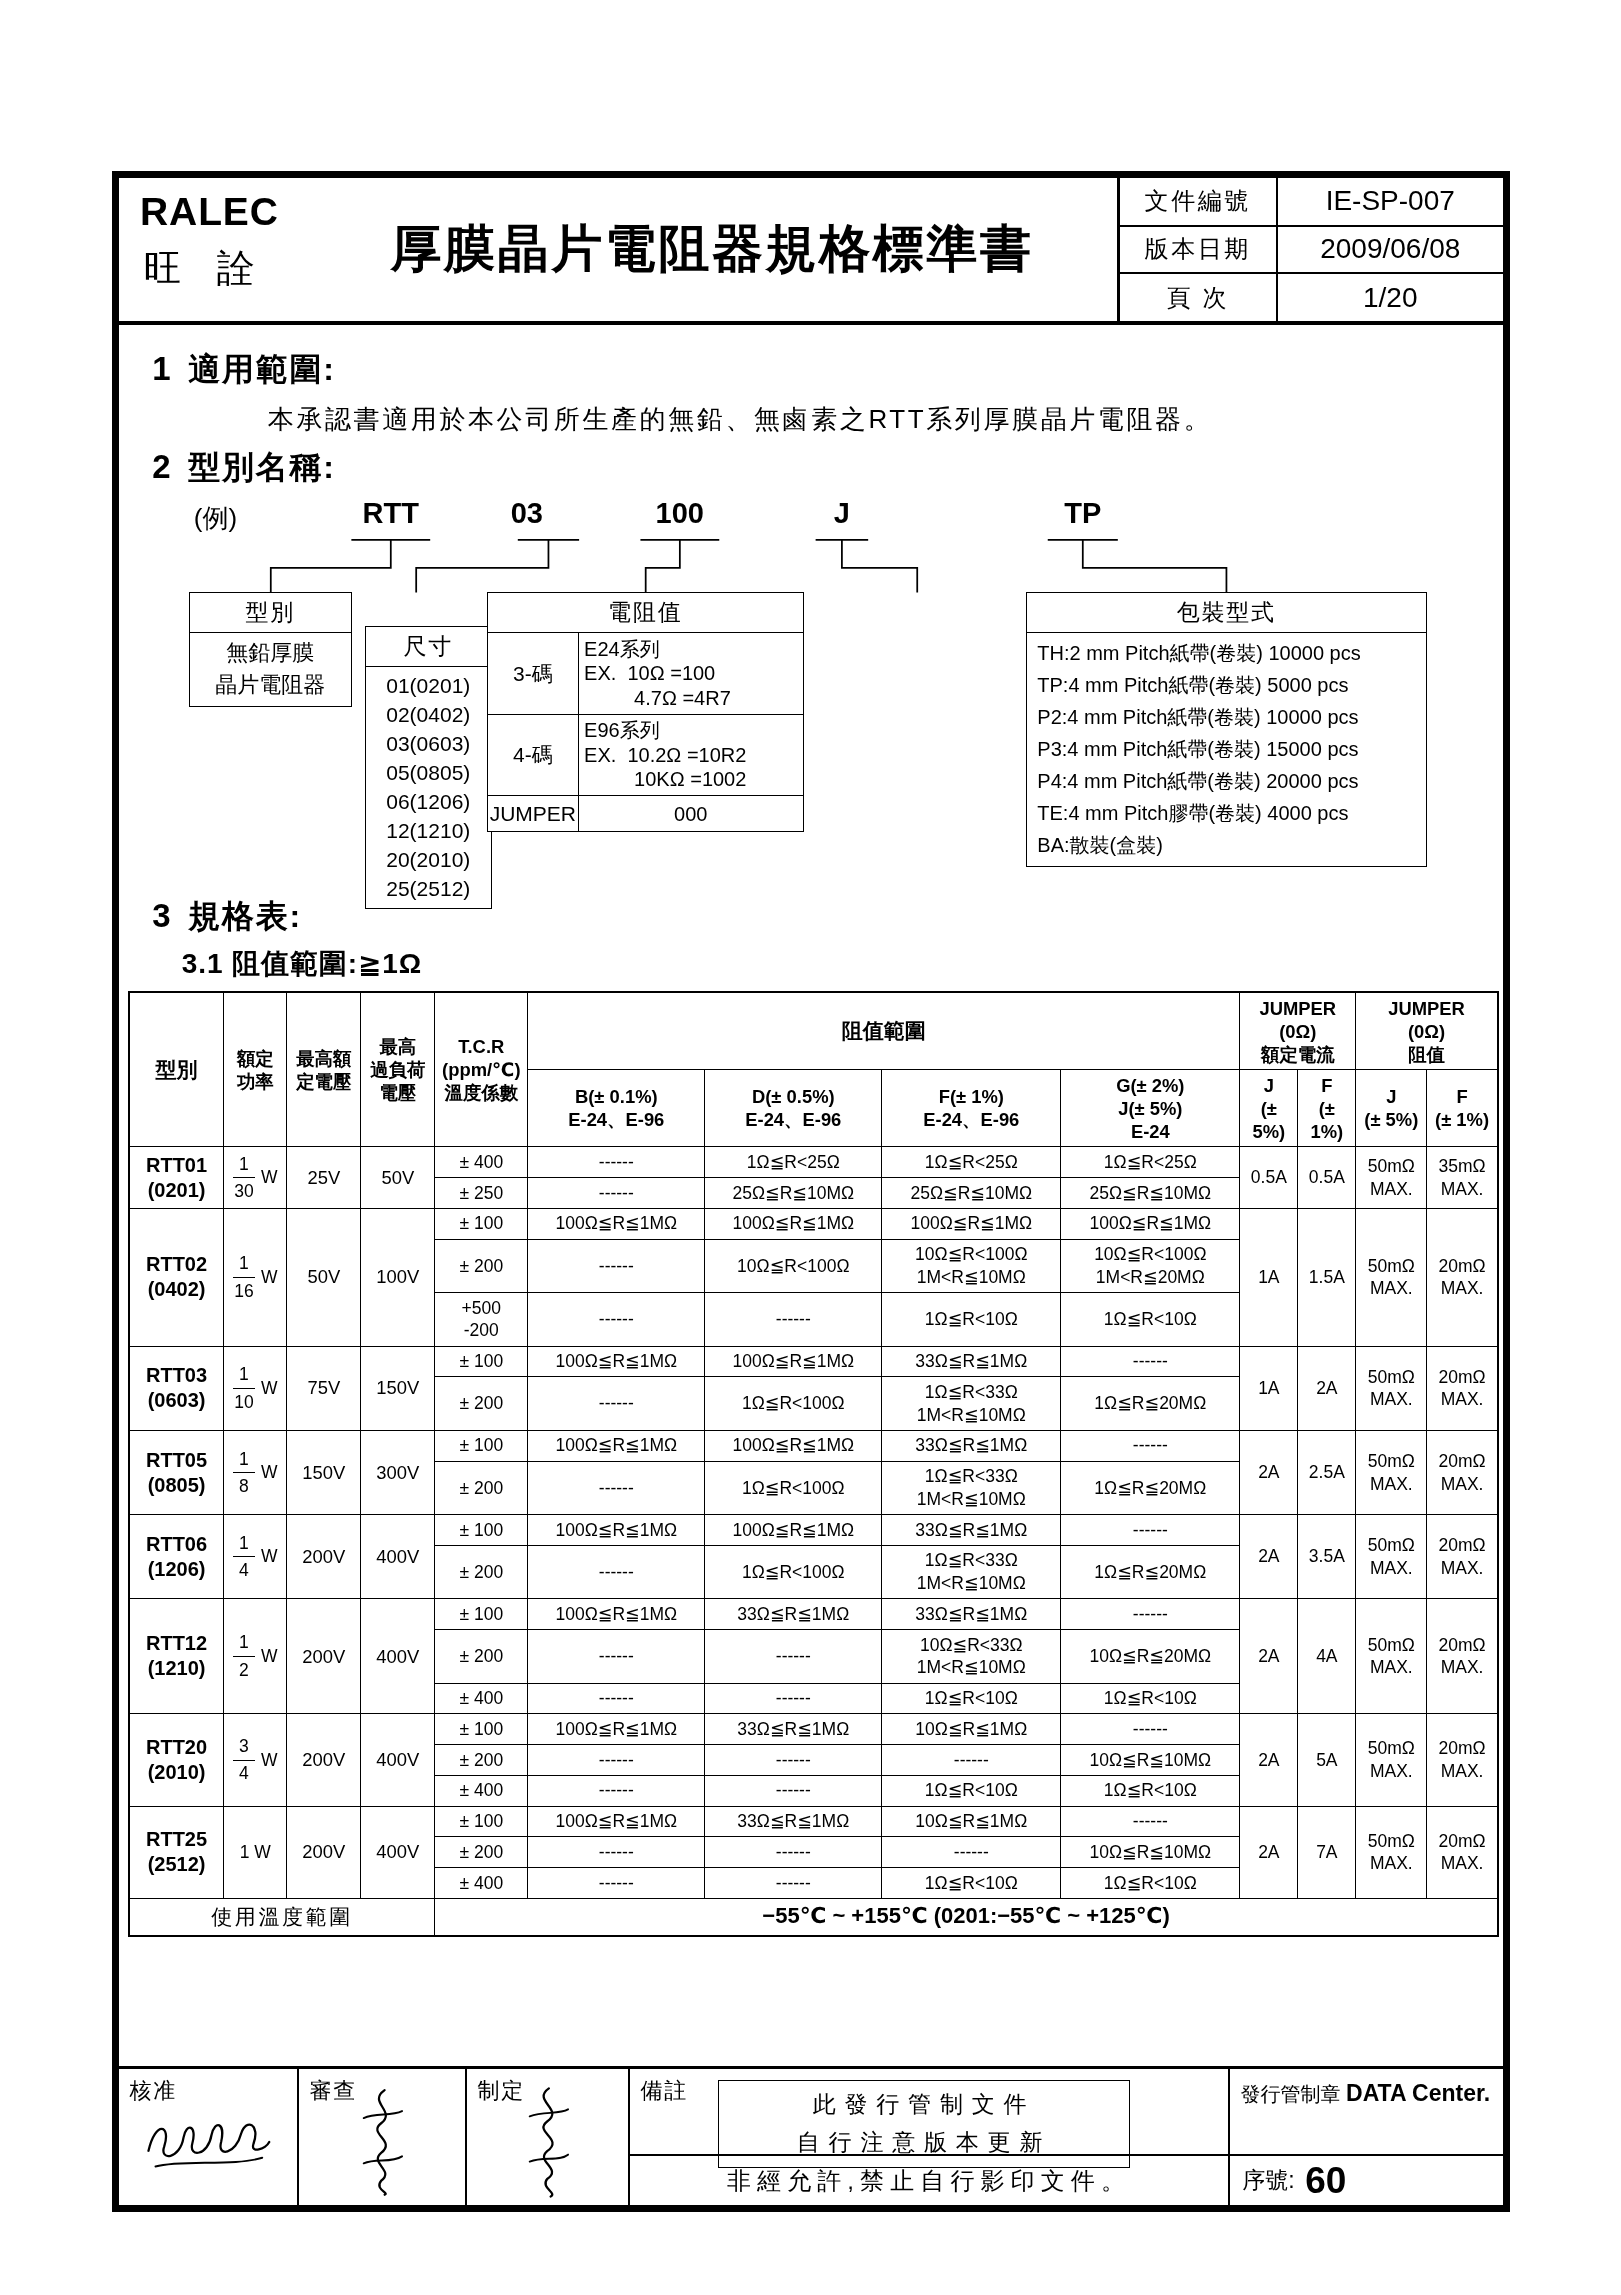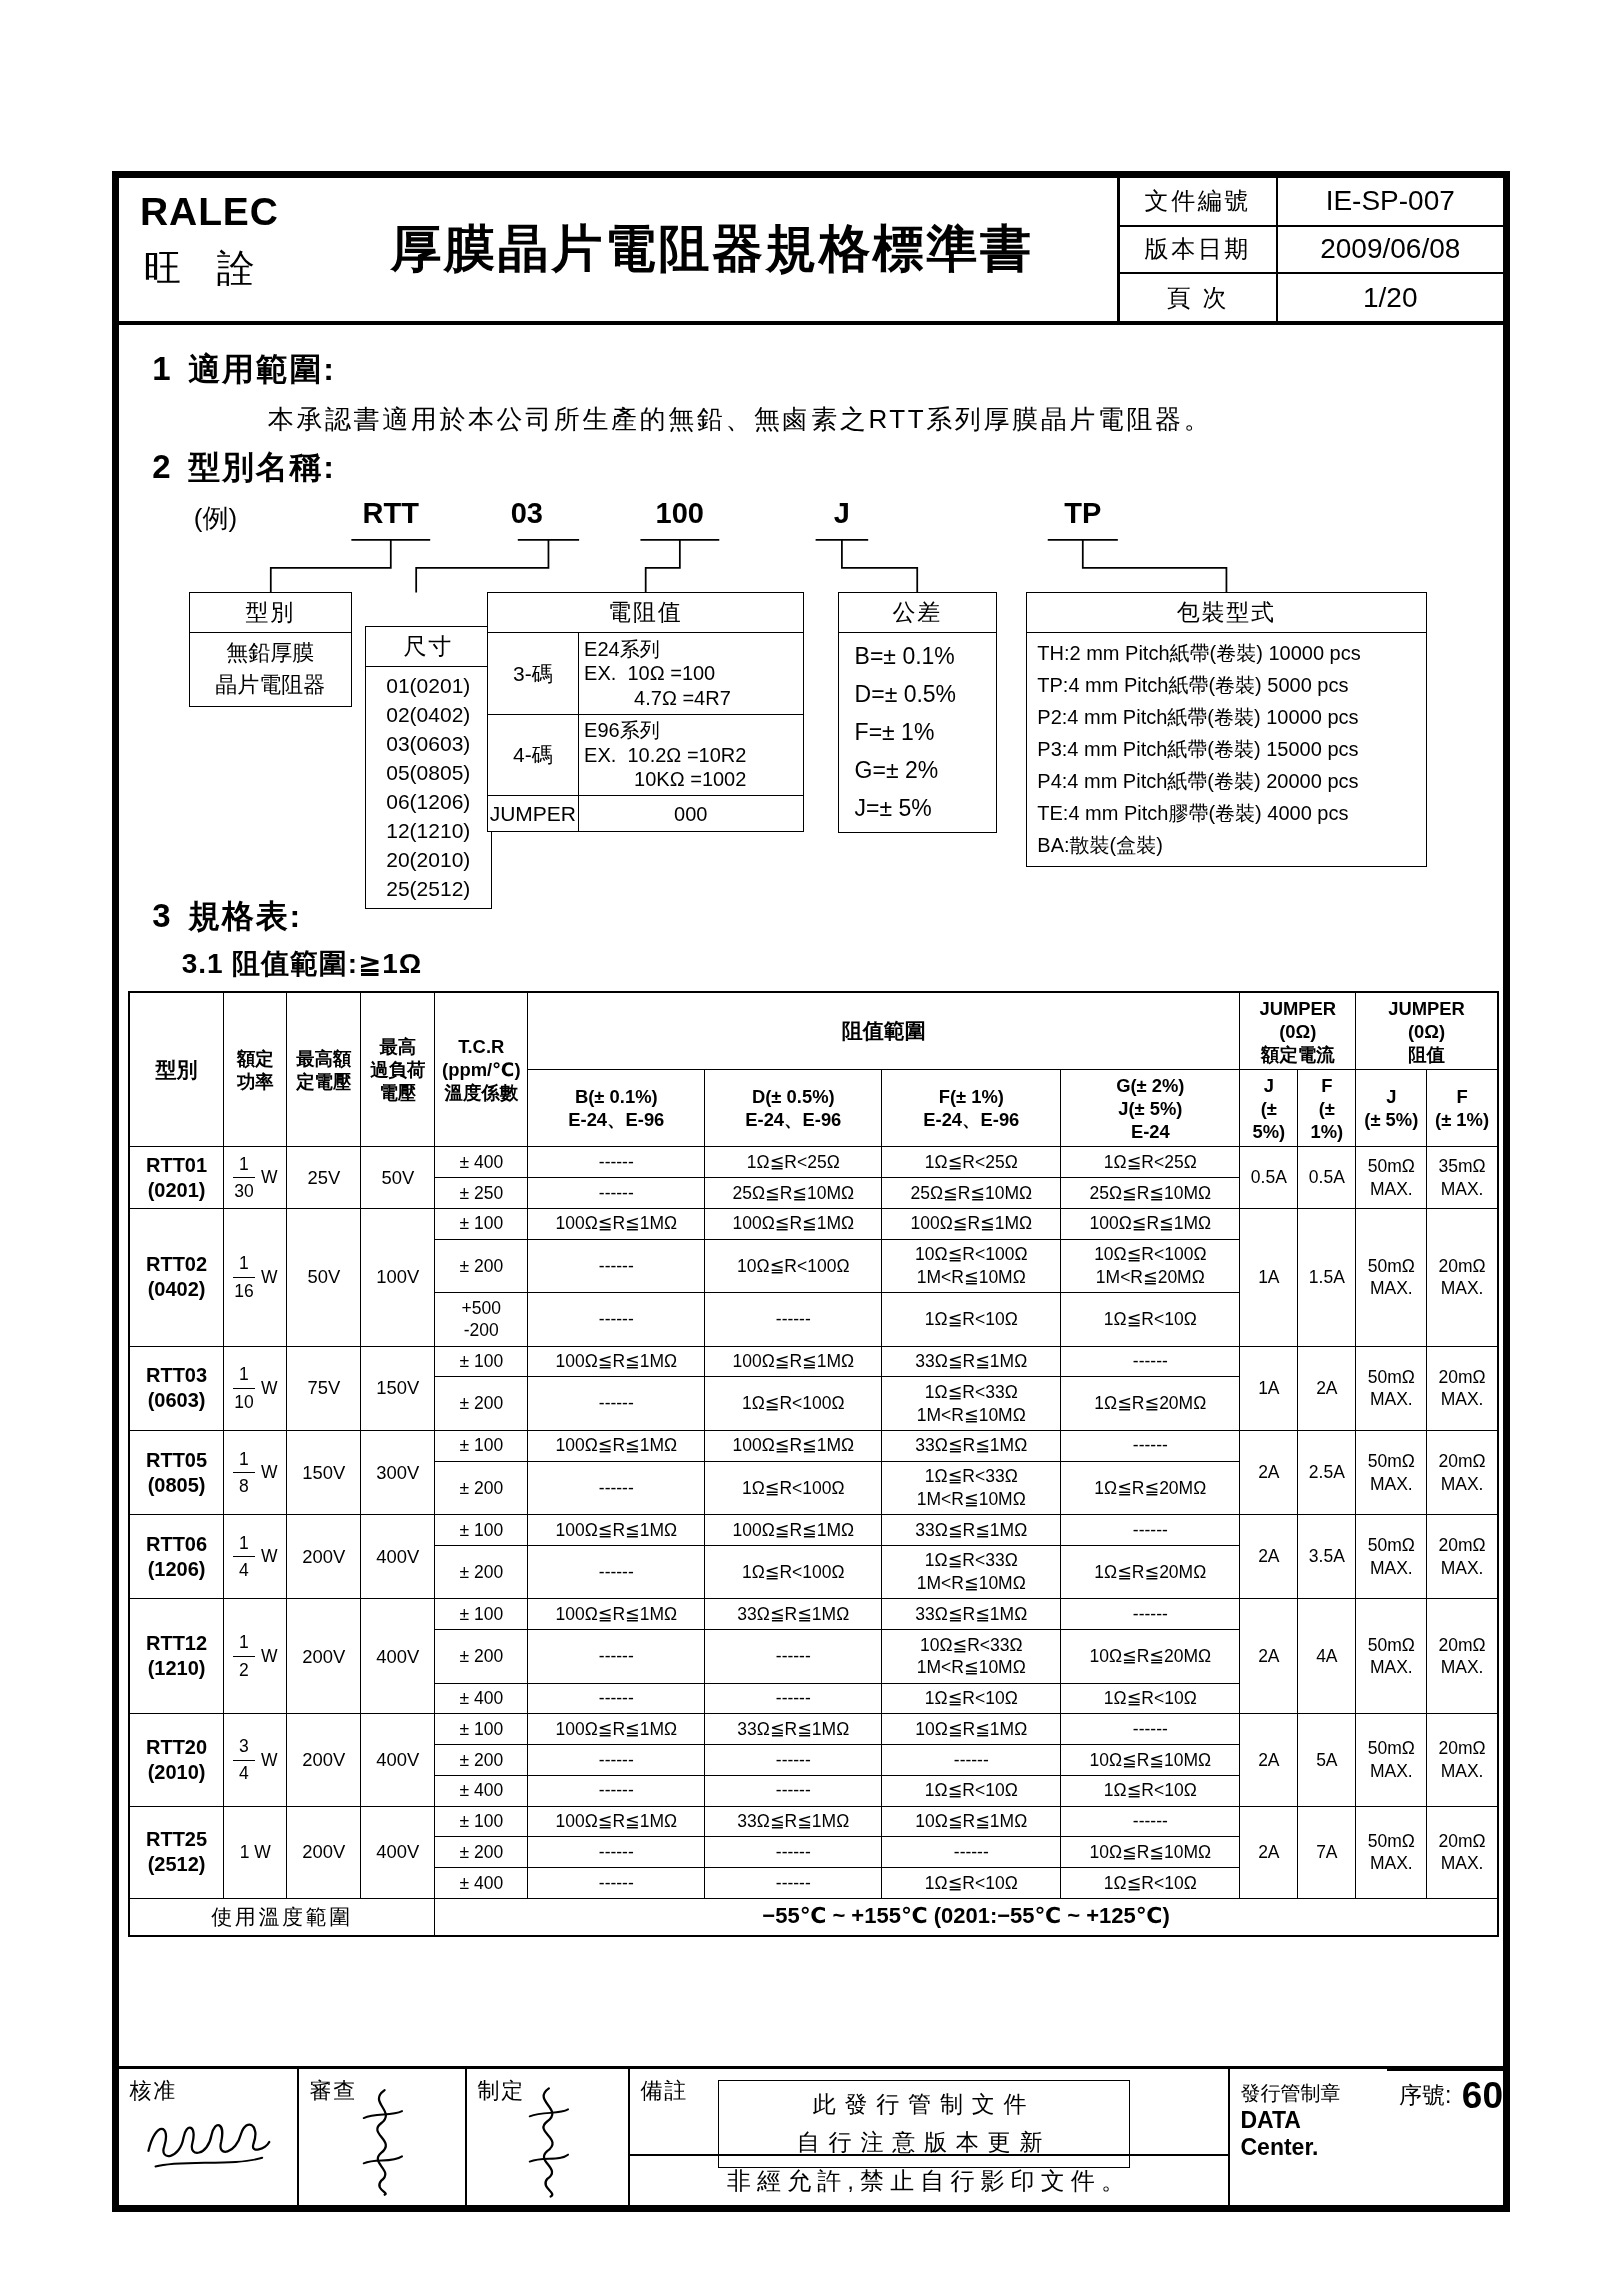--- a/index.html
+++ b/index.html
@@ -82,21 +82,21 @@
   .f-label { position: absolute; top: 7px; left: 10.5px; font-size: 22px; letter-spacing: 1.8px; }
   .sig { position: absolute; left: 50%; top: 54%; transform: translate(-50%,-50%); }
   .f-note { flex: 1; display: flex; flex-direction: column; border-right: 2.6px solid #000; }
   .f-note-top { flex: 1; position: relative; }
   .note-box { position: absolute; left: 88px; top: 10.5px; width: 412px; height: 88px;
               border: 1.8px solid #000; display: flex; flex-direction: column;
               align-items: center; justify-content: center; gap: 7px; }
   .note-line { font-size: 23px; letter-spacing: 8.8px; }
   .f-note-strip { height: 51px; border-top: 2.6px solid #000; display: flex; align-items: center;
                   justify-content: center; font-size: 24px; letter-spacing: 6.1px; }
-  .f-right { width: 273px; display: flex; flex-direction: row; }
+  .f-right { width: 273px; display: flex; flex-direction: column; }
   .f-stamp { flex: 1; padding: 10.5px 8.8px 0 10.5px; font-size: 20px; }
   .stamp-value { font-weight: bold; font-size: 23px; }
   .f-serial { height: 51px; border-top: 2.6px solid #000; display: flex; align-items: center;
               padding-left: 12.3px; gap: 10.5px; }
   .serial-label { font-size: 23px; }
   .serial-value { font-size: 37px; font-weight: bold; }
 </style>
 </head>
 <body>
 
@@ -188,30 +188,20 @@
         <div class="res-row">
           <div class="res-label">4-碼</div>
           <div class="res-content"><div class="res-line">E96系列</div><div class="res-line">EX.  10.2Ω =10R2</div><div class="res-line">         10KΩ =1002</div></div>
         </div>
         <div class="res-row">
           <div class="res-label">JUMPER</div>
           <div class="res-content center">000</div>
         </div>
       </div>
 
-      <div class="dbox" style="left:710px;top:98px;width:159px;">
-        <div class="dbox-title">公差</div>
-        <div class="dbox-lines">
-            <div class="tol-line">B=± 0.1%</div>
-            <div class="tol-line">D=± 0.5%</div>
-            <div class="tol-line">F=± 1%</div>
-            <div class="tol-line">G=± 2%</div>
-            <div class="tol-line">J=± 5%</div>
-          </div>
-      </div>
 
       <div class="dbox" style="left:898px;top:98px;width:401px;">
         <div class="dbox-title">包裝型式</div>
         <div class="dbox-lines">
             <div class="pack-line">TH:2 mm Pitch紙帶(卷裝) 10000 pcs</div>
             <div class="pack-line">TP:4 mm Pitch紙帶(卷裝) 5000 pcs</div>
             <div class="pack-line">P2:4 mm Pitch紙帶(卷裝) 10000 pcs</div>
             <div class="pack-line">P3:4 mm Pitch紙帶(卷裝) 15000 pcs</div>
             <div class="pack-line">P4:4 mm Pitch紙帶(卷裝) 20000 pcs</div>
             <div class="pack-line">TE:4 mm Pitch膠帶(卷裝) 4000 pcs</div>

